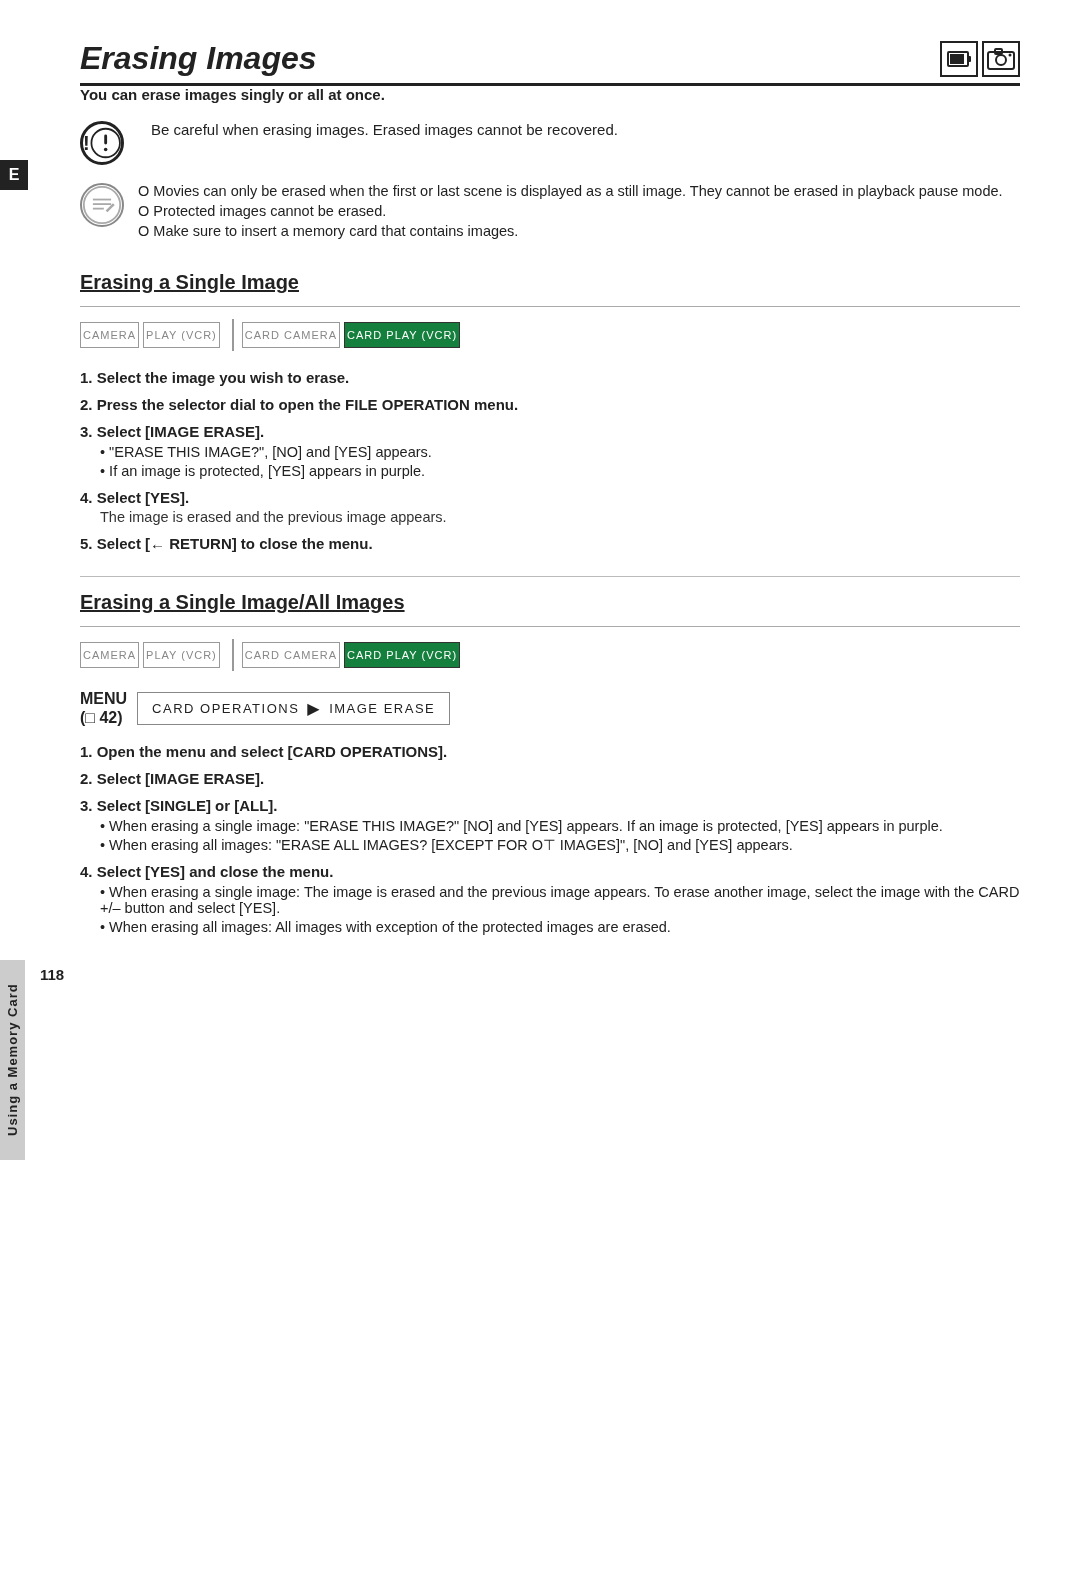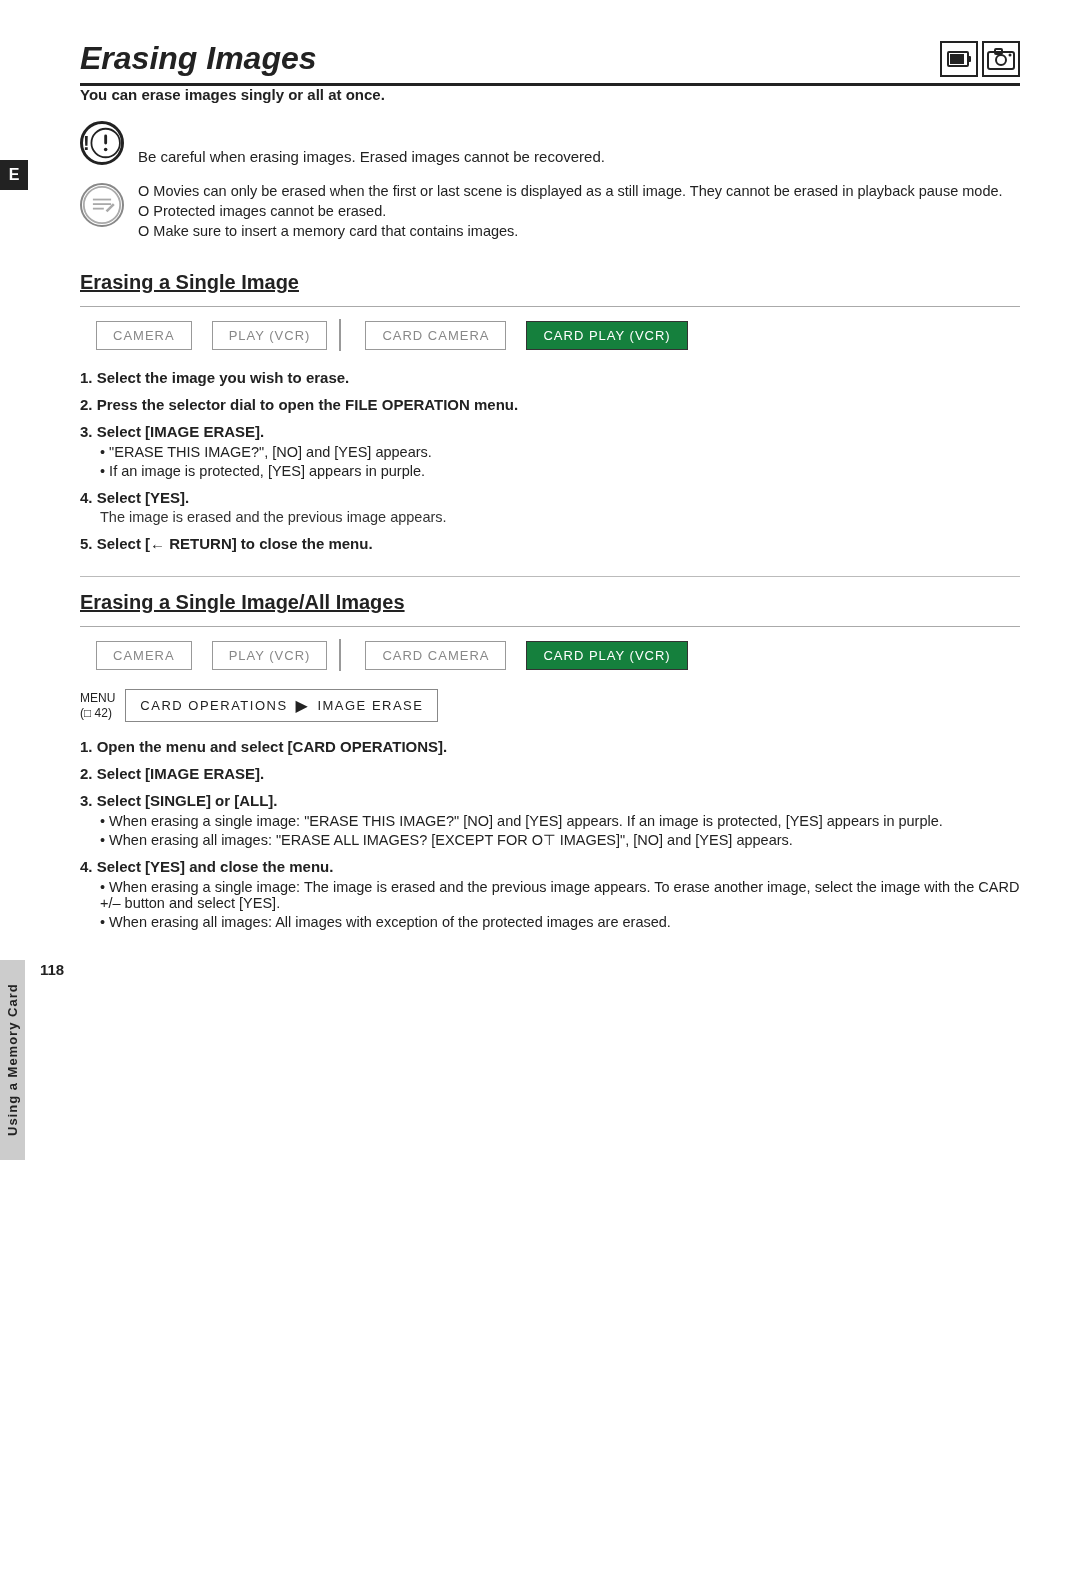--- a/index.html
+++ b/index.html
@@ -82,22 +82,22 @@
     
     .intro-text {
       font-weight: bold;
       margin-bottom: 18px;
       font-size: 15px;
     }
 
     
     .warning-box {
       display: flex;
-      align-items: flex-end;
-      gap: 14px;
+      align-items: flex-start;
+      gap: 27px;
       margin-bottom: 18px;
     }
 
     .warning-icon {
       width: 44px;
       height: 44px;
       border: 3px solid #222;
       border-radius: 50%;
       display: flex;
       align-items: center;
@@ -161,27 +161,26 @@
     
     .mode-buttons {
       display: flex;
       gap: 0;
       margin-bottom: 18px;
       align-items: center;
     }
 
     .mode-btn {
       border: 1.5px solid #999;
-      padding: 6px 16px;
-      font-size: 13px;
+      padding: 6px 2px;
+      font-size: 11px;
       letter-spacing: 1px;
       color: #888;
       background: #fff;
       margin-right: 4px;
-      margin-left: 16px;
     }
 
     .mode-btn.active {
       background: #15803d;
       color: #fff;
       border-color: #333;
     }
 
     .mode-separator {
       width: 2px;
@@ -239,22 +238,22 @@
       margin-top: 4px;
     }
 
     .menu-label {
       font-weight: bold;
       font-size: 16px;
       line-height: 1.2;
     }
 
     .menu-label span {
-      font-size: 12px;
-      font-weight: normal;
+      font-size: 16px;
+      font-weight: bold;
       display: block;
     }
 
     .menu-breadcrumb {
       border: 1.5px solid #888;
       padding: 6px 14px;
       font-size: 13px;
       letter-spacing: 1.5px;
       display: flex;
       align-items: center;

